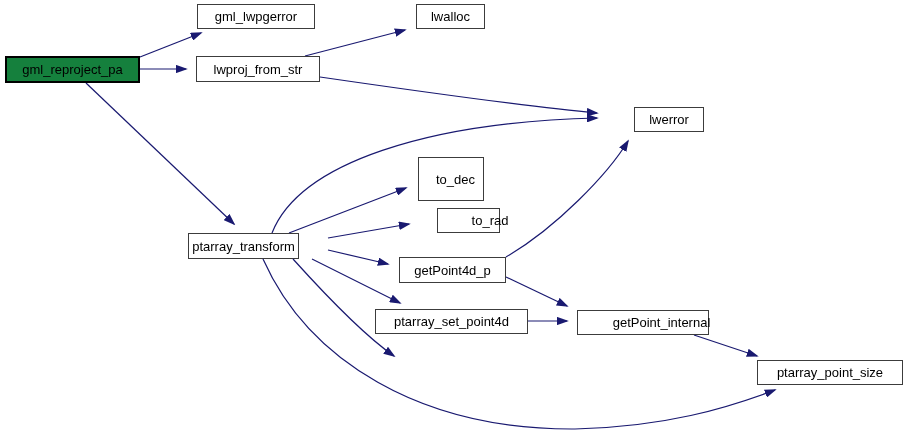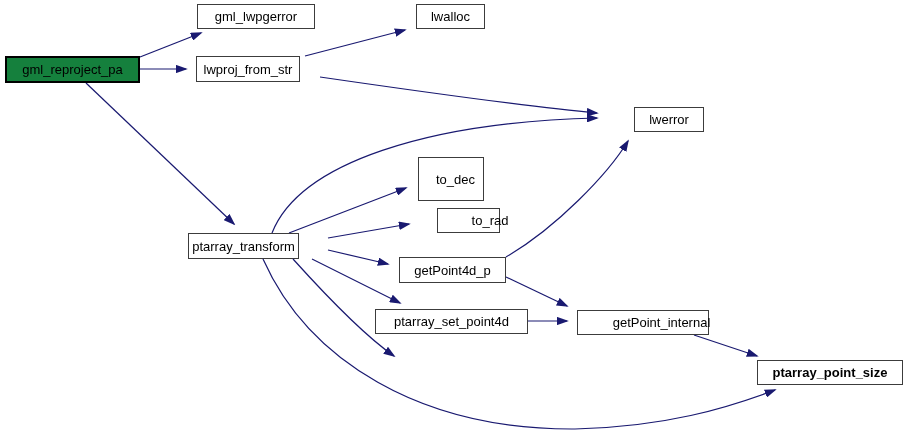--- a/index.html
+++ b/index.html
@@ -65,22 +65,22 @@
       <path d="M293,259 C330,300 365,336 394,356" fill="none" stroke="#191970" stroke-width="1.2" marker-end="url(#arrowhead)"></path>
       <path d="M263,259 C308,360 420,430 575,429 C665,427 727,408 775,390" fill="none" stroke="#191970" stroke-width="1.2" marker-end="url(#arrowhead)"></path>
       <path d="M506,257 C556,228 608,174 628,141" fill="none" stroke="#191970" stroke-width="1.2" marker-end="url(#arrowhead)"></path>
       <path d="M506,277 L567,306" fill="none" stroke="#191970" stroke-width="1.2" marker-end="url(#arrowhead)"></path>
       <path d="M528,321 L567,321" fill="none" stroke="#191970" stroke-width="1.2" marker-end="url(#arrowhead)"></path>
       <path d="M694,335 L757,356" fill="none" stroke="#191970" stroke-width="1.2" marker-end="url(#arrowhead)"></path>
     </svg>
     <div class="node highlighted" style="left: 5px; top: 56px; width: 135px; height: 27px;">gml_reproject_pa</div>
     <div class="node" style="left: 197px; top: 4px; width: 118px; height: 25px;">gml_lwpgerror</div>
     <div class="node" style="left: 408px; top: 4px; width: 69px; height: 25px; margin-left: 8px;">lwalloc</div>
-    <div class="node" style="left: 196px; top: 56px; width: 104px; height: 26px;">lwproj_from_str</div>
+    <div class="node" style="left: 196px; top: 56px; width: 124px; height: 26px;">lwproj_from_str</div>
     <div class="node" style="left: 608px; top: 107px; width: 70px; height: 25px; margin-left: 26px;">lwerror</div>
     <div class="node" style="left: 418px; top: 157px; width: 66px; height: 44px; padding-left: 9px;">to_dec</div>
     <div class="node" style="left: 437px; top: 208px; width: 63px; height: 25px; padding-left: 43px;">to_rad</div>
     <div class="node" style="left: 188px; top: 233px; width: 111px; height: 26px;">ptarray_transform</div>
     <div class="node" style="left: 399px; top: 257px; width: 107px; height: 26px;">getPoint4d_p</div>
     <div class="node" style="left: 375px; top: 309px; width: 153px; height: 25px;">ptarray_set_point4d</div>
     <div class="node" style="left: 577px; top: 310px; width: 132px; height: 25px; padding-left: 37px;">getPoint_internal</div>
-    <div class="node" style="left: 757px; top: 360px; width: 146px; height: 25px; font-weight: bold;">ptarray_point_size</div>
+    <div class="node" style="left: 757px; top: 360px; width: 146px; height: 25px;">ptarray_point_size</div>
   </div>
 
 </body></html>

